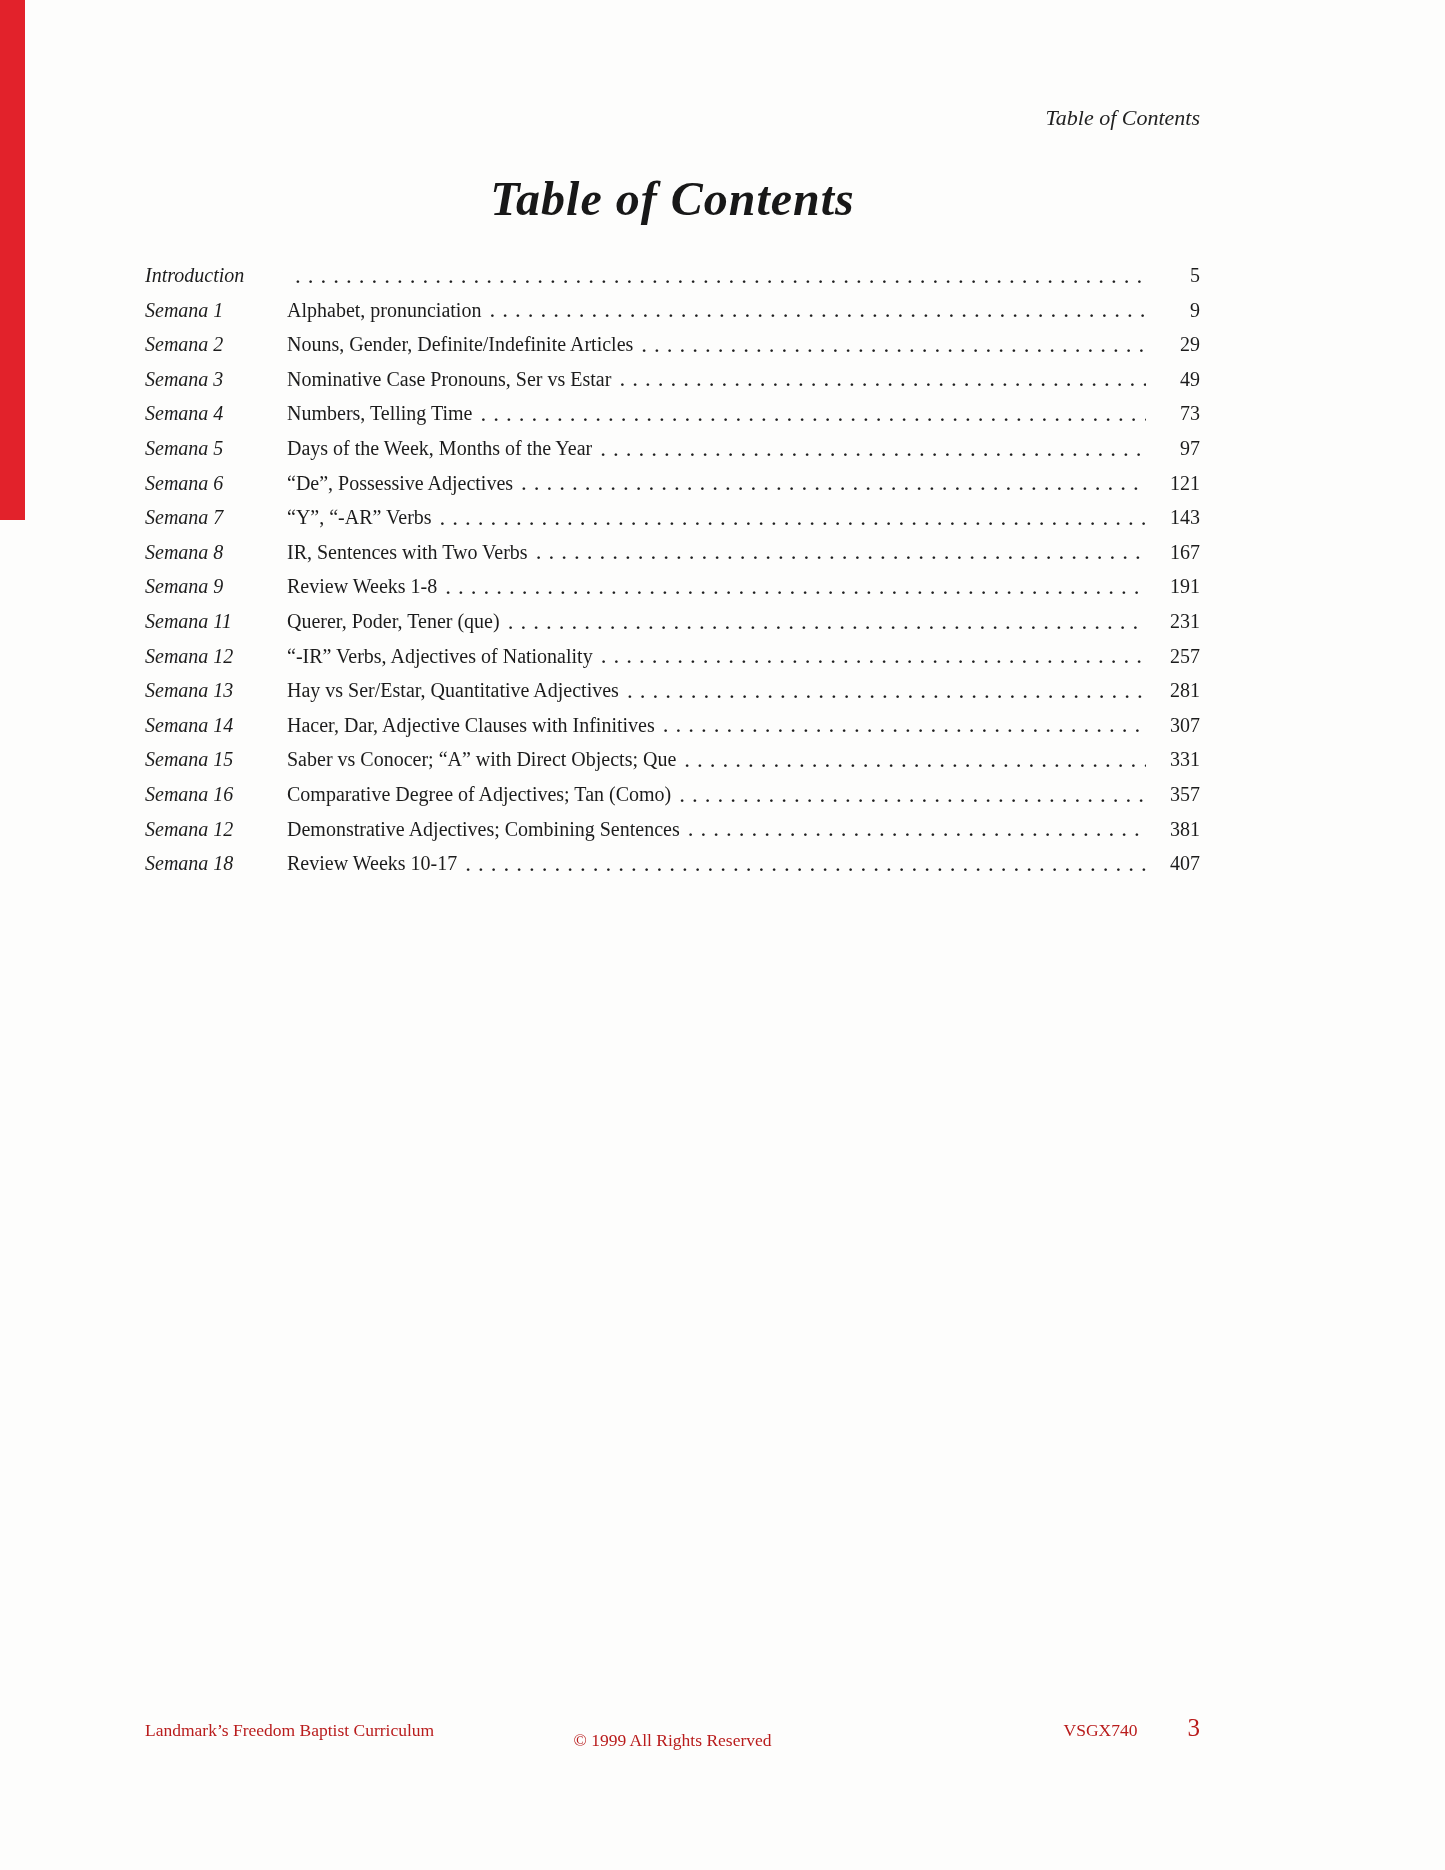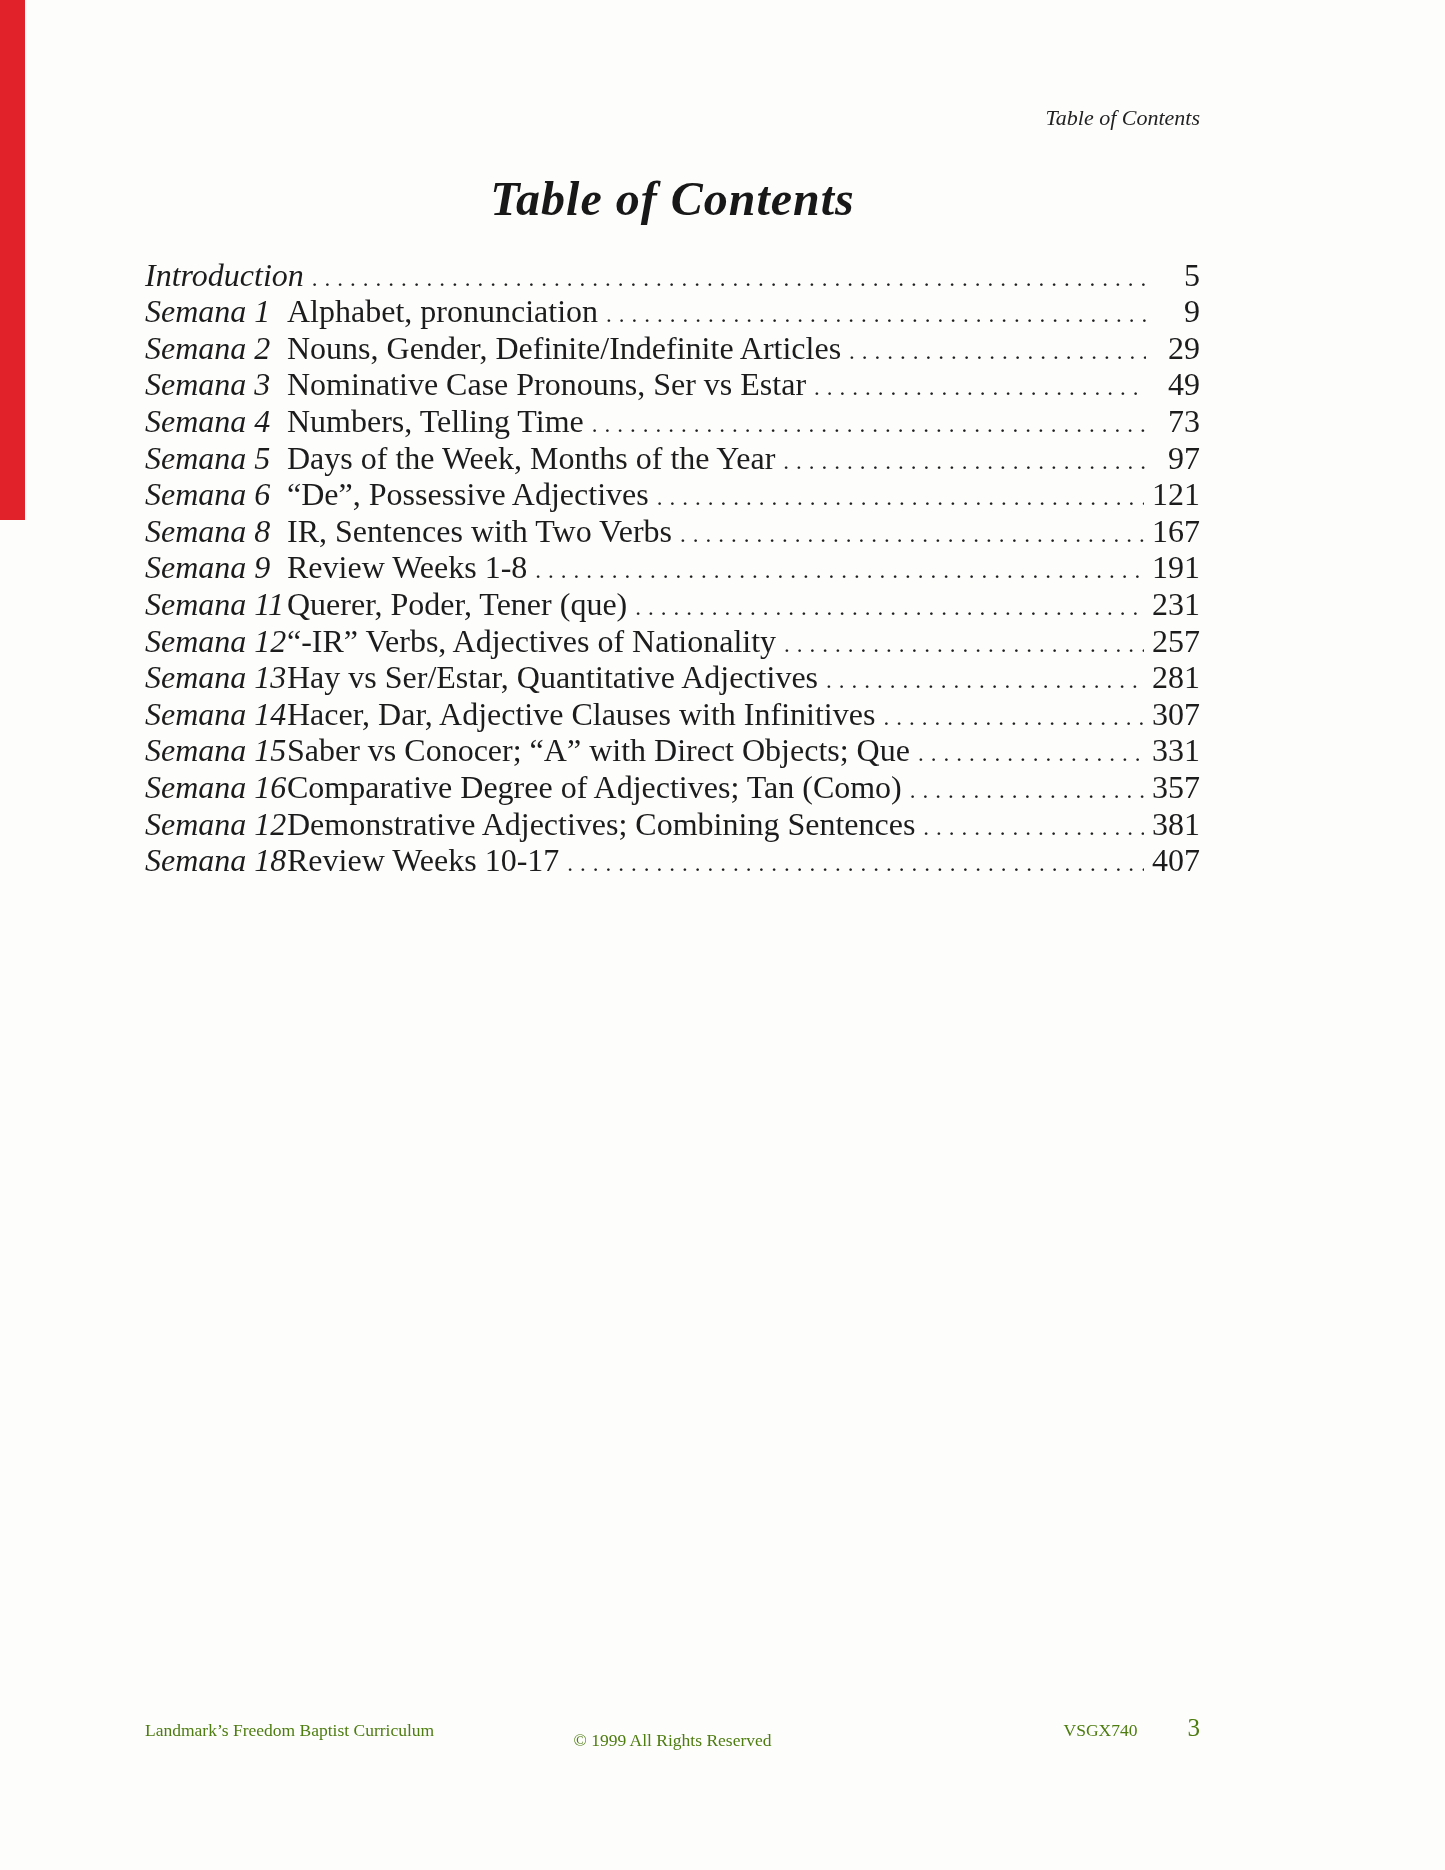--- a/index.html
+++ b/index.html
@@ -34,22 +34,22 @@
     font-weight:bold;
     font-style:italic;
     font-size:48px;
     line-height:56px;
     color:#181818;
     letter-spacing:1px;
   }
   .toc-list{ margin-top:32px; }
   .toc-row{
     display:flex;
-    align-items:flex-start;
-    font-size:32px;
+    align-items:center;
+    font-size:20px;
     line-height:33.6px;
     white-space:nowrap;
   }
   .toc-label{
     flex:0 0 142px;
     font-style:italic;
   }
   .toc-title{ padding-right:6px; }
   .toc-leader{
     flex:1 1 auto;
@@ -68,21 +68,21 @@
     text-align:right;
     padding-left:8px;
   }
   .footer{
     position:absolute;
     left:145px;top:1714px;
     width:1055px;
     display:flex;
     align-items:baseline;
     font-size:17.5px;
-    color:#4d7c0f;
+    color:#b91c1c;
   }
   .footer-left{ flex:0 0 auto; }
   .footer-center{
     position:absolute;
     left:0;right:0;
     text-align:center;
     margin-top:16px;
   }
   .footer-right{
     margin-left:auto;
@@ -141,20 +141,26 @@
         <span class="toc-label">Semana 5</span>
         <span class="toc-title">Days of the Week, Months of the Year</span>
         <span class="toc-leader"></span>
         <span class="toc-page">97</span>
       </div>
       <div class="toc-row">
         <span class="toc-label">Semana 6</span>
         <span class="toc-title">“De”, Possessive Adjectives</span>
         <span class="toc-leader"></span>
         <span class="toc-page">121</span>
+      </div>
+      <div class="toc-row">
+        <span class="toc-label">Semana 7</span>
+        <span class="toc-title">“Y”, “-AR” Verbs</span>
+        <span class="toc-leader"></span>
+        <span class="toc-page">143</span>
       </div>
       <div class="toc-row">
         <span class="toc-label">Semana 8</span>
         <span class="toc-title">IR, Sentences with Two Verbs</span>
         <span class="toc-leader"></span>
         <span class="toc-page">167</span>
       </div>
       <div class="toc-row">
         <span class="toc-label">Semana 9</span>
         <span class="toc-title">Review Weeks 1-8</span>

